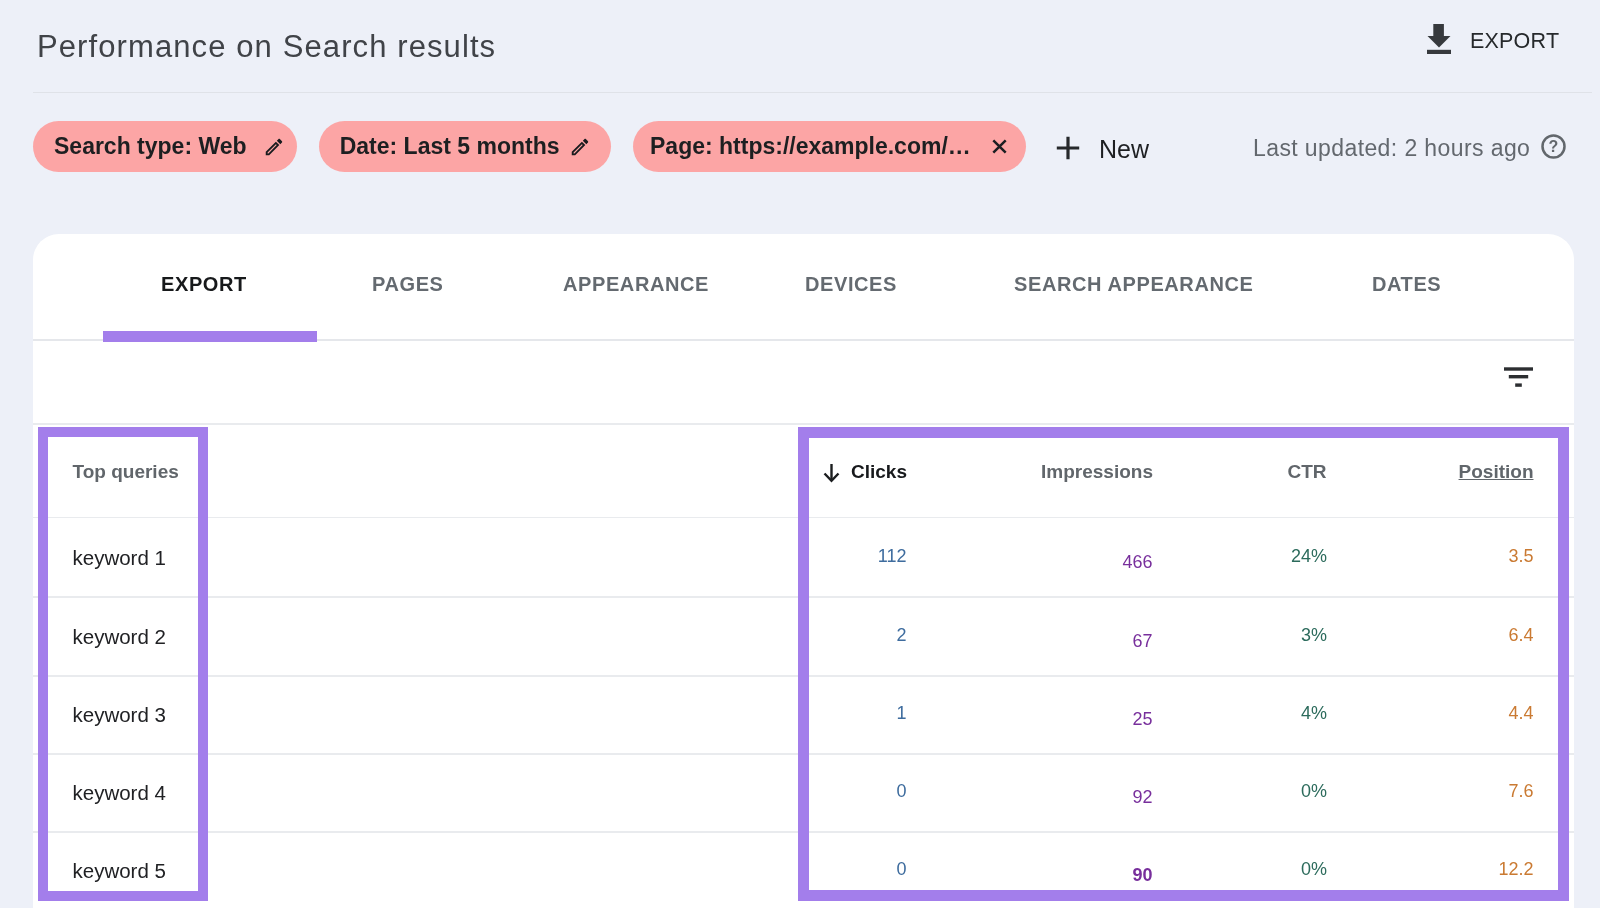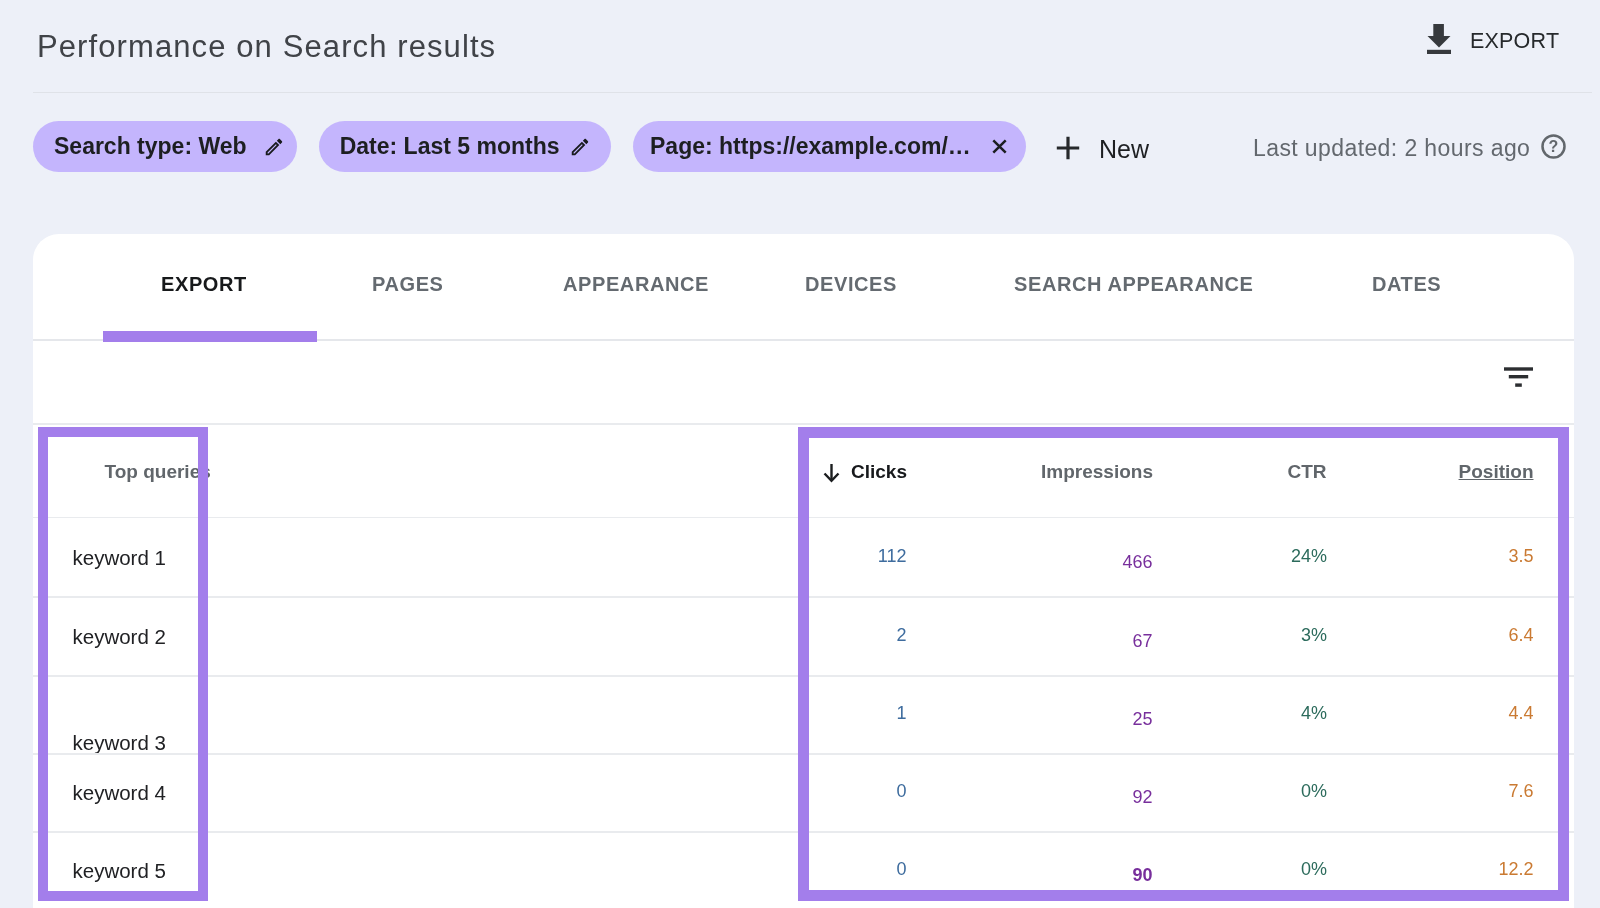--- a/index.html
+++ b/index.html
@@ -4,21 +4,21 @@
 <style>
 * { margin:0; padding:0; box-sizing:border-box; }
 html,body { width:1600px; height:908px; overflow:hidden; }
 body { font-family:"Liberation Sans",sans-serif; background:#edf0f8; position:relative; }
 .abs { position:absolute; }
 
 .title { left:37px; top:29px; font-size:31px; color:#404348; letter-spacing:1.1px; }
 .export { left:1470px; top:29px; font-size:21.5px; color:#26292c; letter-spacing:0.2px; }
 .hr1 { left:33px; top:92px; width:1559px; height:1px; background:#dfe2e8; }
 
-.chip { top:121px; height:51px; border-radius:26px; background:#c4b5fd; display:flex; align-items:center; }
+.chip { top:121px; height:51px; border-radius:26px; background:#fca5a5; display:flex; align-items:center; }
 .chip .t { font-size:23px; font-weight:bold; color:#1d1f21; letter-spacing:0px; white-space:nowrap; }
 
 .card { left:33px; top:233.5px; width:1541px; height:674.5px; background:#ffffff; border-radius:26px 26px 0 0; }
 
 .tab { top:274px; font-size:20px; line-height:21px; letter-spacing:0.6px; color:#646a70; font-weight:bold; }
 .tabhr { left:33px; top:339px; width:1541px; height:1.5px; background:#e5e7eb; }
 .tabbar { left:103px; top:331px; width:214px; height:11px; background:#a37eeb; }
 
 .thr { left:33px; width:1541px; height:1.5px; background:#e9ebee; }
 
@@ -87,21 +87,21 @@
 <div class="abs tabbar"></div>
 
 <svg class="abs" style="left:1504px;top:367px" width="29" height="20" viewBox="0 0 29 20">
   <rect x="0" y="0.3" width="29" height="3.4" fill="#2c2e31"></rect>
   <rect x="4.8" y="8" width="19.4" height="3.4" fill="#2c2e31"></rect>
   <rect x="11.2" y="16.4" width="6.6" height="3.4" fill="#2c2e31"></rect>
 </svg>
 
 <div class="abs thr" style="top:423px;"></div>
 
-<div class="abs hcell" style="left:72.5px;top:460.5px;margin-left:32px;">Top queries</div>
+<div class="abs hcell" style="left:72.5px;top:460.5px;">Top queries</div>
 <svg class="abs" style="left:822px;top:462.5px" width="19" height="20" viewBox="0 0 19 20">
   <path d="M9.5 1 V16" stroke="#1b1d1f" stroke-width="2.4" fill="none"></path>
   <path d="M2.5 10.5 L9.5 17.8 L16.5 10.5" stroke="#1b1d1f" stroke-width="2.4" fill="none"></path>
 </svg>
 <div class="abs hcell r" style="left:800px;width:107px;top:460.5px;color:#17191c;">Clicks</div>
 <div class="abs hcell r" style="left:1000px;width:153px;top:460.5px;">Impressions</div>
 <div class="abs hcell r" style="left:1200px;width:126.5px;top:460.5px;">CTR</div>
 <div class="abs hcell r" style="left:1400px;width:133.5px;top:460.5px;text-decoration:underline;">Position</div>
 
 <div class="abs thr" style="top:516.5px;"></div>
@@ -113,21 +113,21 @@
 <div class="abs num r c-po" style="left:1400px;width:133.5px;top:546px;">3.5</div>
 <div class="abs thr" style="top:596px;"></div>
 
 <div class="abs kw" style="left:72.5px;top:625px;">keyword 2</div>
 <div class="abs num r c-cl" style="left:800px;width:106.5px;top:625px;">2</div>
 <div class="abs num r c-im" style="left:1000px;width:152.5px;top:625px;">67</div>
 <div class="abs num r c-ct" style="left:1200px;width:127px;top:625px;">3%</div>
 <div class="abs num r c-po" style="left:1400px;width:133.5px;top:625px;">6.4</div>
 <div class="abs thr" style="top:675px;"></div>
 
-<div class="abs kw" style="left:72.5px;top:702.5px;margin-top:28px;">keyword 3</div>
+<div class="abs kw" style="left:72.5px;top:702.5px;">keyword 3</div>
 <div class="abs num r c-cl" style="left:800px;width:106.5px;top:702.5px;">1</div>
 <div class="abs num r c-im" style="left:1000px;width:152.5px;top:702.5px;">25</div>
 <div class="abs num r c-ct" style="left:1200px;width:127px;top:702.5px;">4%</div>
 <div class="abs num r c-po" style="left:1400px;width:133.5px;top:702.5px;">4.4</div>
 <div class="abs thr" style="top:753px;"></div>
 
 <div class="abs kw" style="left:72.5px;top:780.5px;">keyword 4</div>
 <div class="abs num r c-cl" style="left:800px;width:106.5px;top:780.5px;">0</div>
 <div class="abs num r c-im" style="left:1000px;width:152.5px;top:780.5px;">92</div>
 <div class="abs num r c-ct" style="left:1200px;width:127px;top:780.5px;">0%</div>

